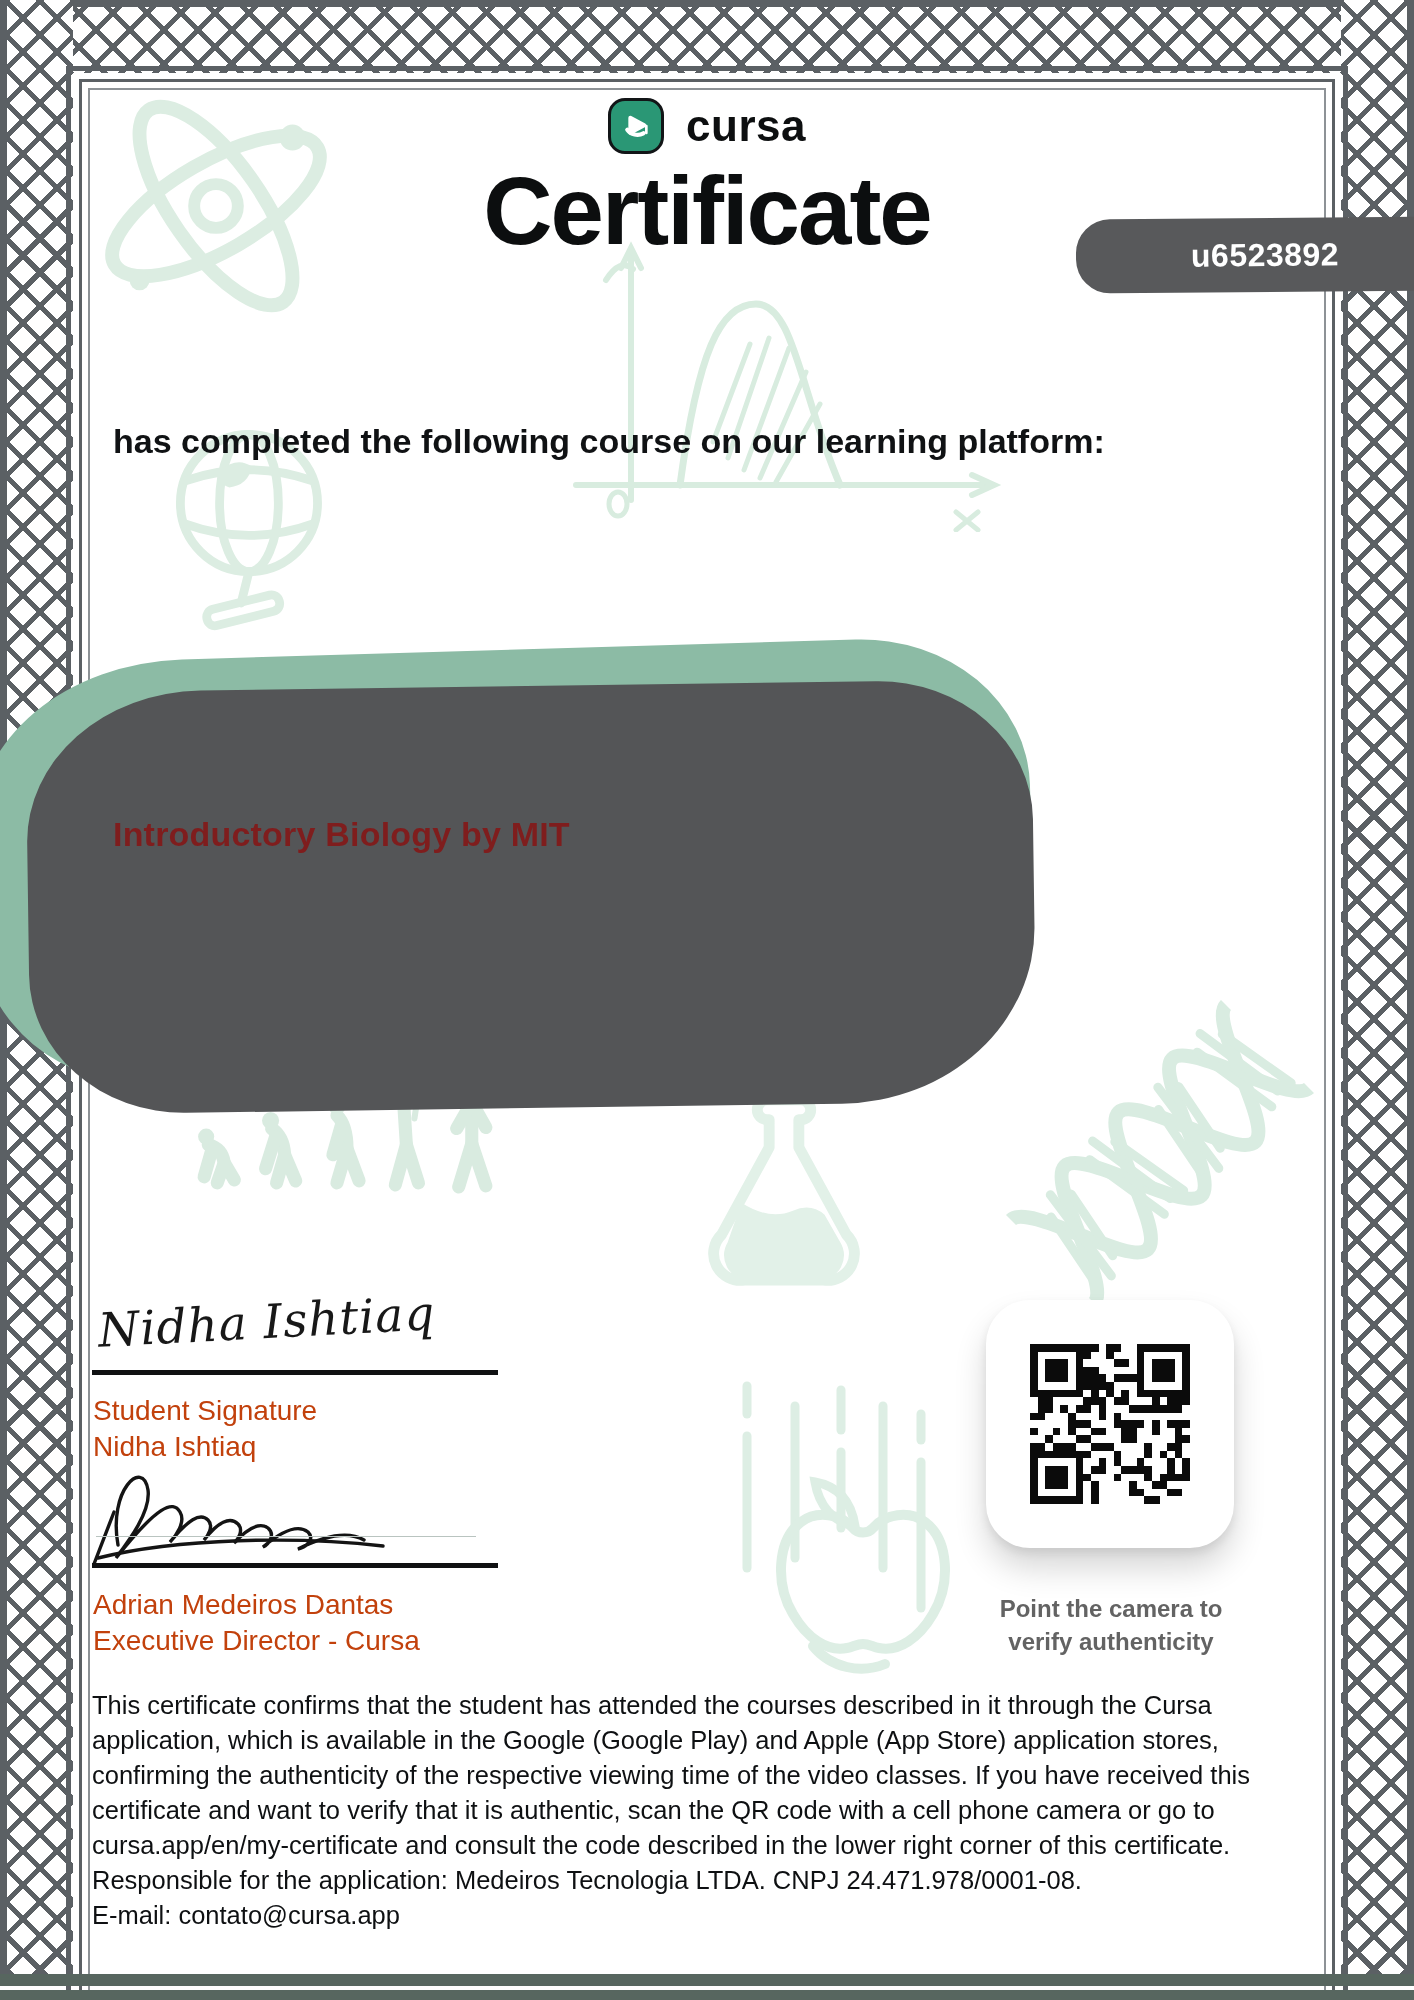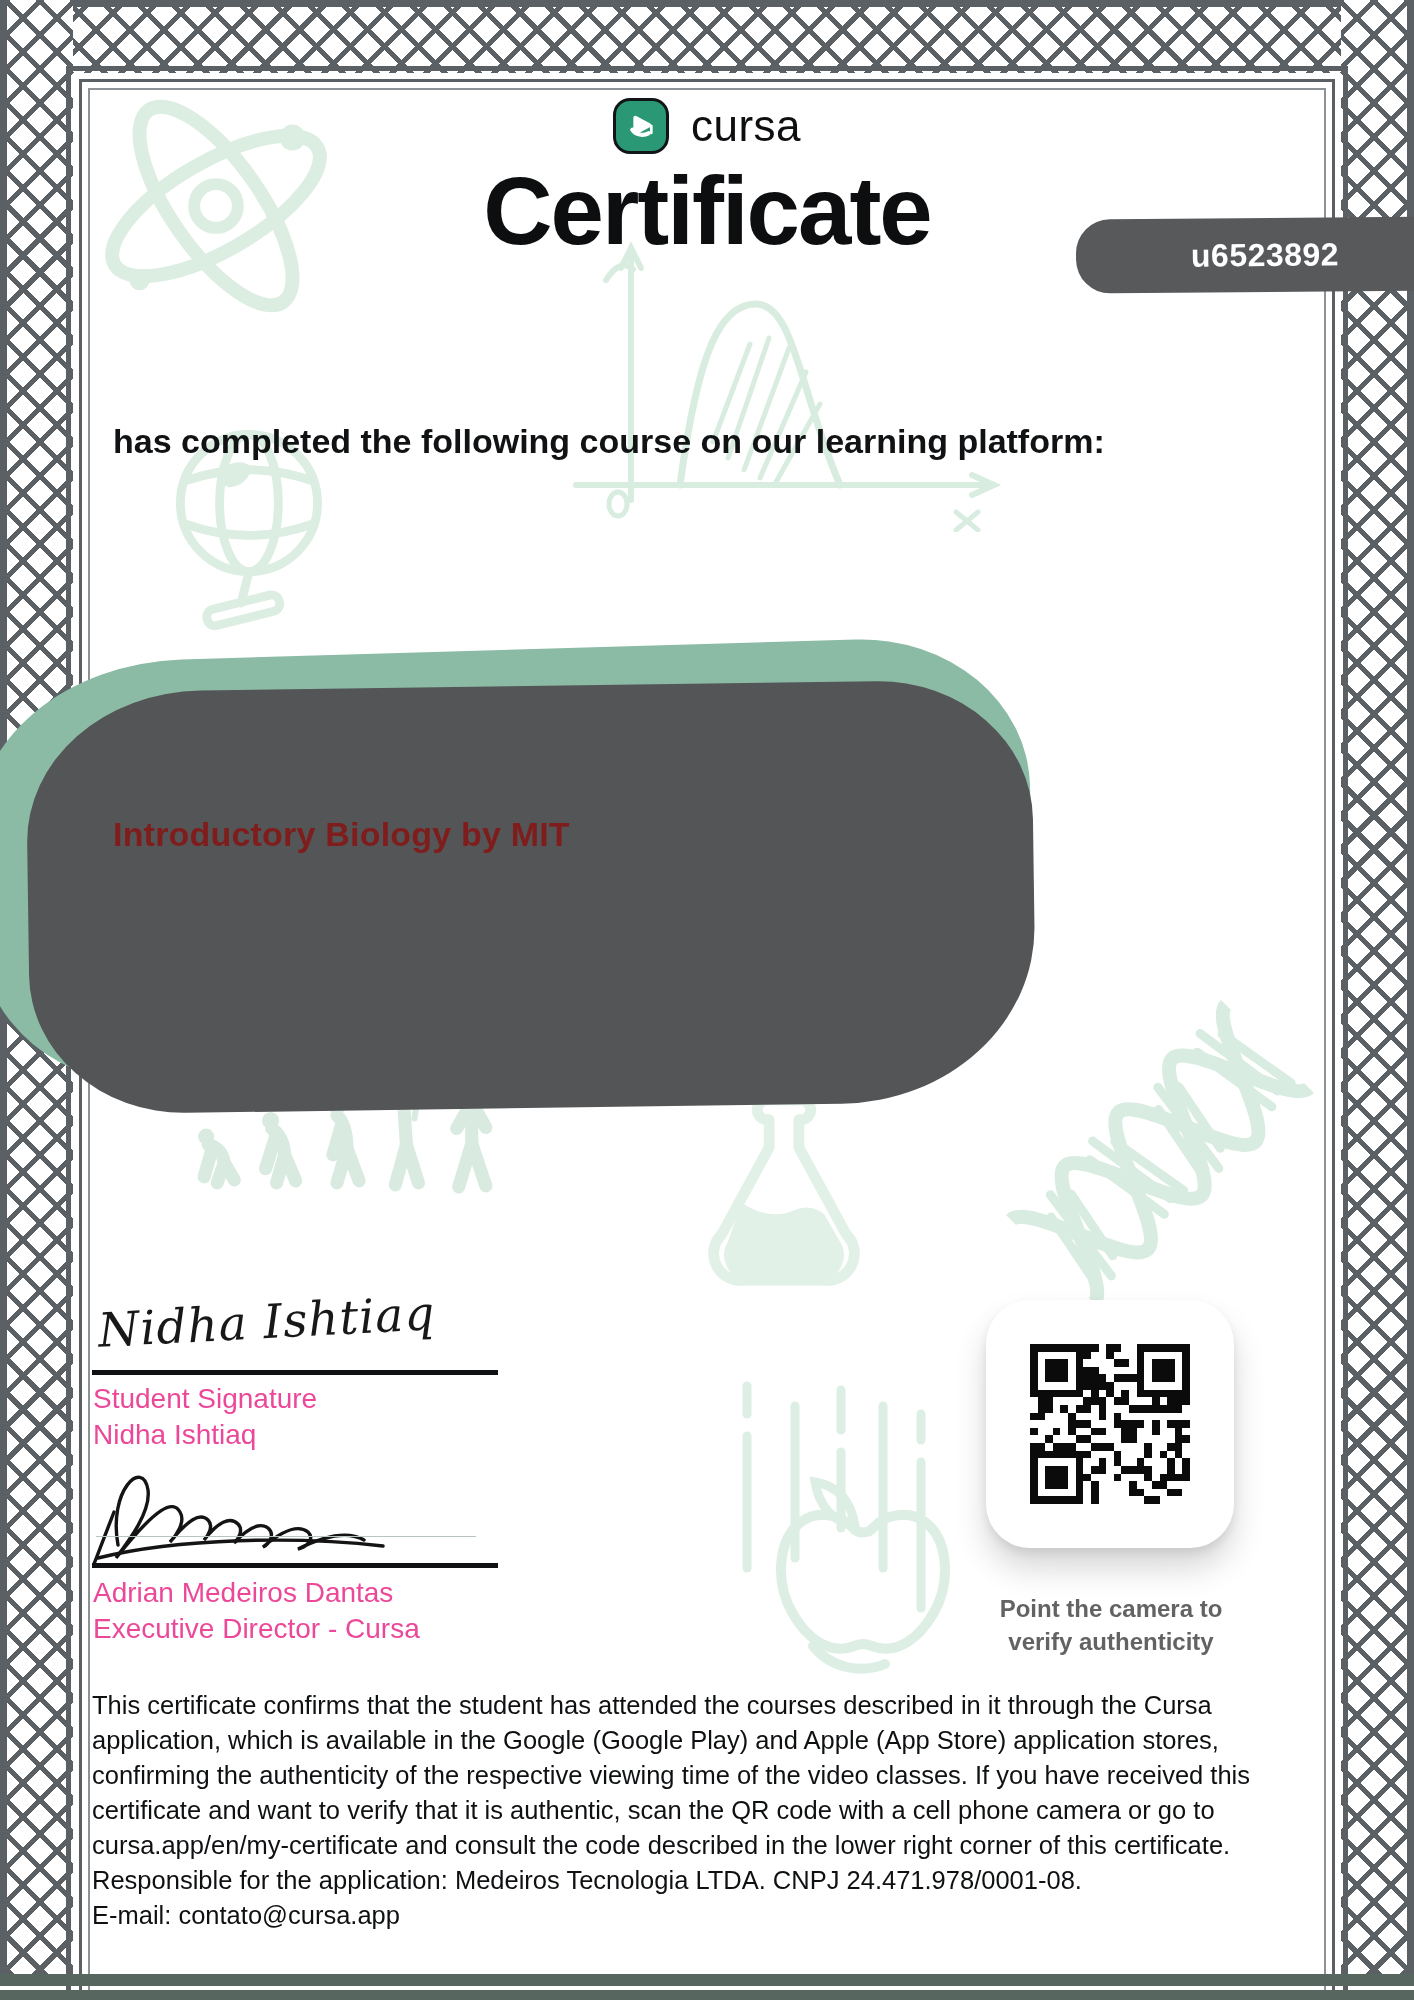--- a/index.html
+++ b/index.html
@@ -44,21 +44,21 @@
     position:absolute;left:28px;top:686px;width:1006px;height:422px;background:#545557;
     border-radius:175px 155px 195px 155px / 150px 140px 175px 140px;
     transform:rotate(-0.8deg);z-index:6;
   }
   .course-title{position:absolute;left:113px;top:815px;z-index:7;color:#7f1d1d;font-size:34px;font-weight:700;letter-spacing:.2px;}
   .course-details{position:absolute;left:113px;top:893px;z-index:7;color:#fff;font-size:26px;font-weight:700;}
 
   
   .logo{position:absolute;left:0;top:98px;width:100%;display:flex;justify-content:center;align-items:center;gap:10px;z-index:4;}
   .logo-ic{width:56px;height:56px;background:#2a9775;border:3px solid #121517;border-radius:17px;display:flex;align-items:center;justify-content:center;box-sizing:border-box;}
-  .logo-tx{font-size:44px;font-weight:400;color:#0d0f10;letter-spacing:.5px;margin-left:12px;}
+  .logo-tx{font-size:44px;font-weight:700;color:#0d0f10;letter-spacing:.5px;margin-left:12px;}
   .title{position:absolute;left:0;top:156px;width:100%;text-align:center;z-index:4;
     font-size:96px;font-weight:900;color:#0c0e0f;letter-spacing:-2px;}
   .badge{
     position:absolute;left:1076px;right:-40px;top:218px;height:74px;background:#58595b;
     border-radius:34px;display:flex;align-items:center;justify-content:center;z-index:7;
     color:#fff;font-size:32px;font-weight:700;letter-spacing:.5px;transform:rotate(-0.5deg);
   }
 
   
   .intro{position:absolute;left:113px;top:408px;z-index:4;}
@@ -68,21 +68,21 @@
 
   
   .sig-script{
     position:absolute;left:98px;top:1294px;z-index:4;font-family:"DejaVu Serif",serif;
     font-style:italic;font-size:47px;color:#181818;transform:rotate(-3deg);letter-spacing:1px;
   }
   .sigline{position:absolute;height:5px;background:#101112;z-index:4;}
   .sl1{left:92px;top:1370px;width:406px;}
   .sl2{left:92px;top:1563px;width:406px;}
   .hairline{position:absolute;left:96px;top:1536px;width:380px;height:1px;background:#b9c4c0;z-index:4;}
-  .sig-label{position:absolute;left:93px;z-index:4;font-size:28px;color:#ec4899;}
+  .sig-label{position:absolute;left:93px;z-index:4;font-size:28px;color:#c2410c;margin-top:12px;}
   .t1{top:1383px;} .t2{top:1419px;} .t3{top:1577px;} .t4{top:1613px;}
   .scribble{position:absolute;left:88px;top:1450px;width:320px;height:120px;z-index:4;}
 
   
   .qr-card{
     position:absolute;left:986px;top:1300px;width:248px;height:248px;background:#fff;border-radius:44px;z-index:4;
     box-shadow:0 20px 32px rgba(0,0,0,.16),0 5px 10px rgba(0,0,0,.08);
   }
   .qr{position:absolute;inset:44px;display:grid;grid-template-columns:repeat(21,1fr);grid-template-rows:repeat(21,1fr);}
   .qr .m{background:transparent;} .qr .m.on{background:#0b0b0b;}

